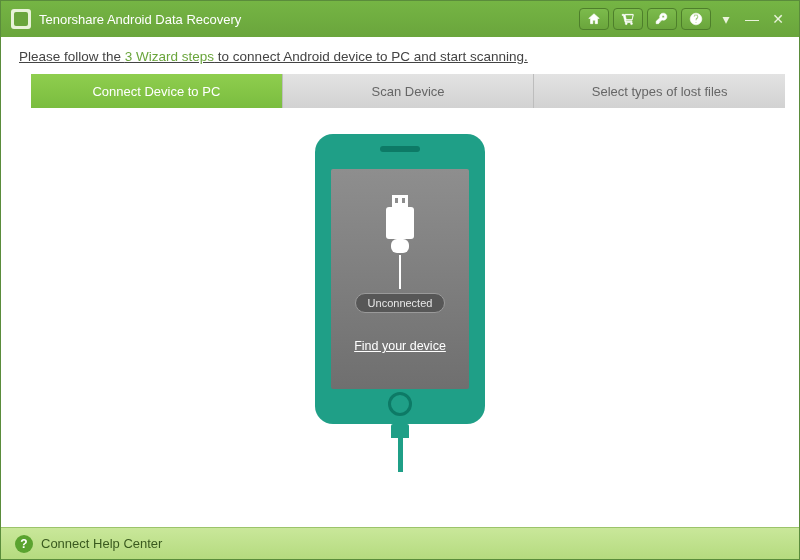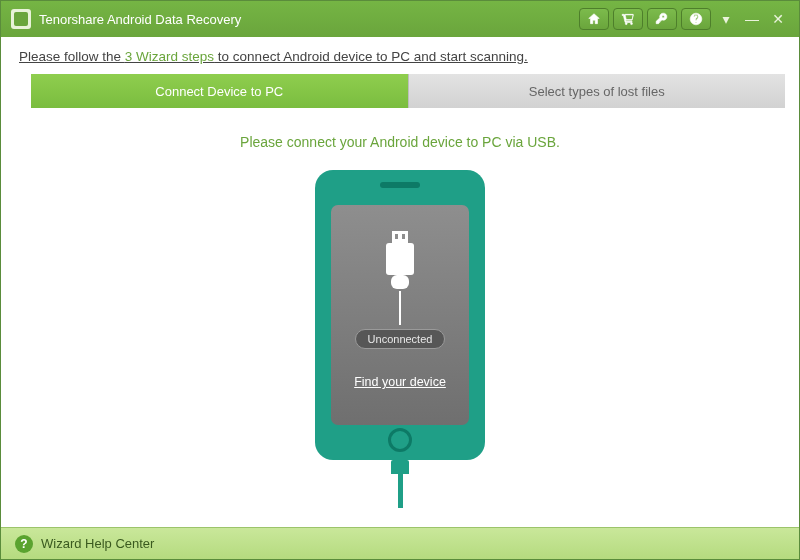--- a/index.html
+++ b/index.html
@@ -108,21 +108,21 @@
     content:""; position:absolute; top:12px; left:50%; transform:translateX(-50%);
     width:40px; height:6px; background:#0d7a66; border-radius:3px;
   }
   .phone::after{
     content:""; position:absolute; bottom:8px; left:50%; transform:translateX(-50%);
     width:18px; height:18px; border:3px solid #0d7a66; border-radius:50%;
   }
   .screen{
     width:138px; height:220px;
     background:linear-gradient(#8e8e8e,#6f6f6f);
-    border-radius:7px;
+    border-radius:2px;
     display:flex; flex-direction:column; align-items:center; justify-content:flex-start;
     padding-top:26px;
     position:relative;
   }
   .usb-icon{ width:46px; text-align:center; }
   .usb-icon svg{ width:46px; height:58px; }
   .usb-line{ width:2px; height:34px; background:#fff; margin-top:-2px;}
   .status-pill{
     margin-top:4px;
     background:#575757;
@@ -211,26 +211,28 @@
 
 <div class="instruction">
   <span>Please follow the </span><span class="highlight">3 Wizard steps</span><span> to connect Android device to PC and start scanning.</span>
 </div>
 
 <div class="tabs">
   <div class="tab active">
     <span>Connect Device to PC</span>
   </div>
   <div class="tab">
+    <span>Scan Device</span>
+  </div>
+  <div class="tab">
     <span>Select types of lost files</span>
   </div>
 </div>
 
 <div class="main">
-  <div class="prompt">Please connect your Android device to PC via USB.</div>
 
   <div class="phone-wrap">
     <div class="phone">
       <div class="screen">
         <div class="usb-icon">
           <svg viewBox="0 0 46 58">
             <rect x="15" y="0" width="16" height="12" fill="#fff"></rect>
             <rect x="18" y="3" width="3" height="5" fill="#8e8e8e"></rect>
             <rect x="25" y="3" width="3" height="5" fill="#8e8e8e"></rect>
             <rect x="9" y="12" width="28" height="32" rx="3" fill="#fff"></rect>
@@ -244,14 +246,14 @@
     </div>
     <div class="cable">
       <div class="plug"></div>
       <div class="wire"></div>
     </div>
   </div>
 </div>
 
 <div class="footer">
   <div class="qmark">?</div>
-  <a>Wizard Help Center</a>
+  <a>Connect Help Center</a>
 </div>
 
 </body></html>

